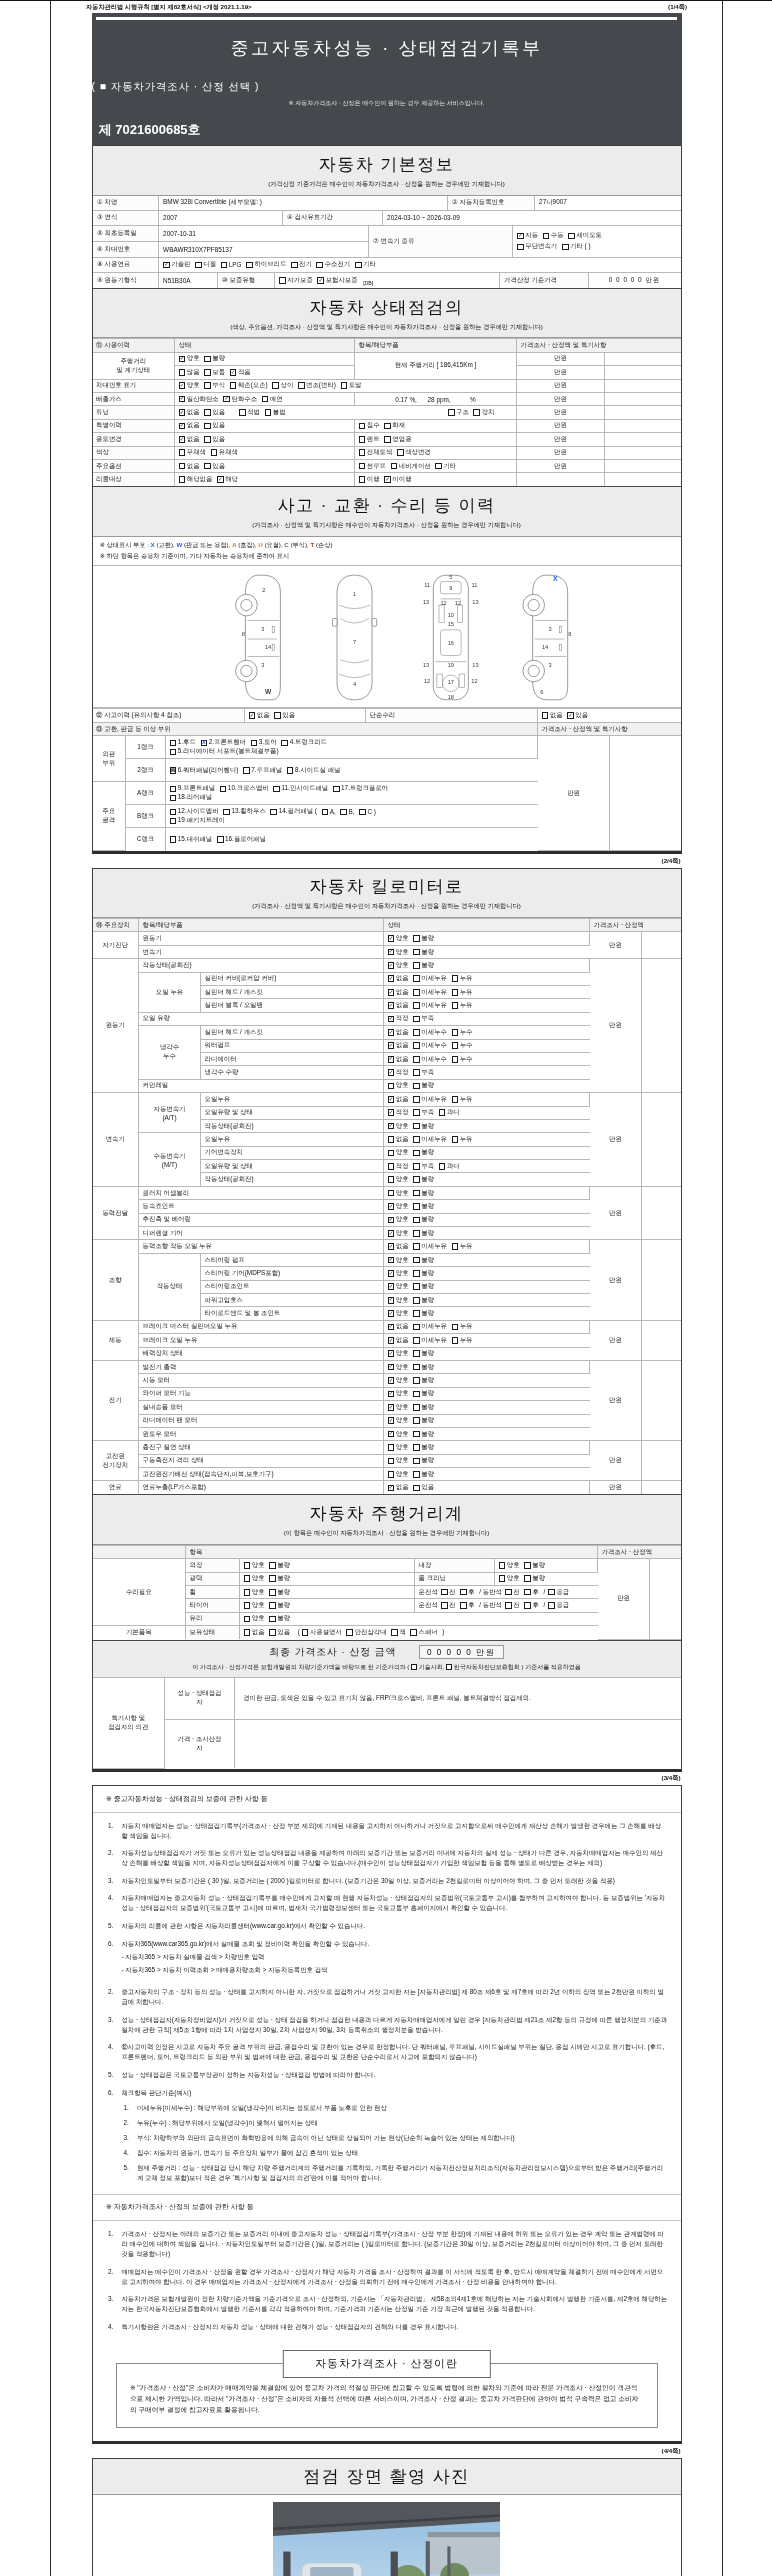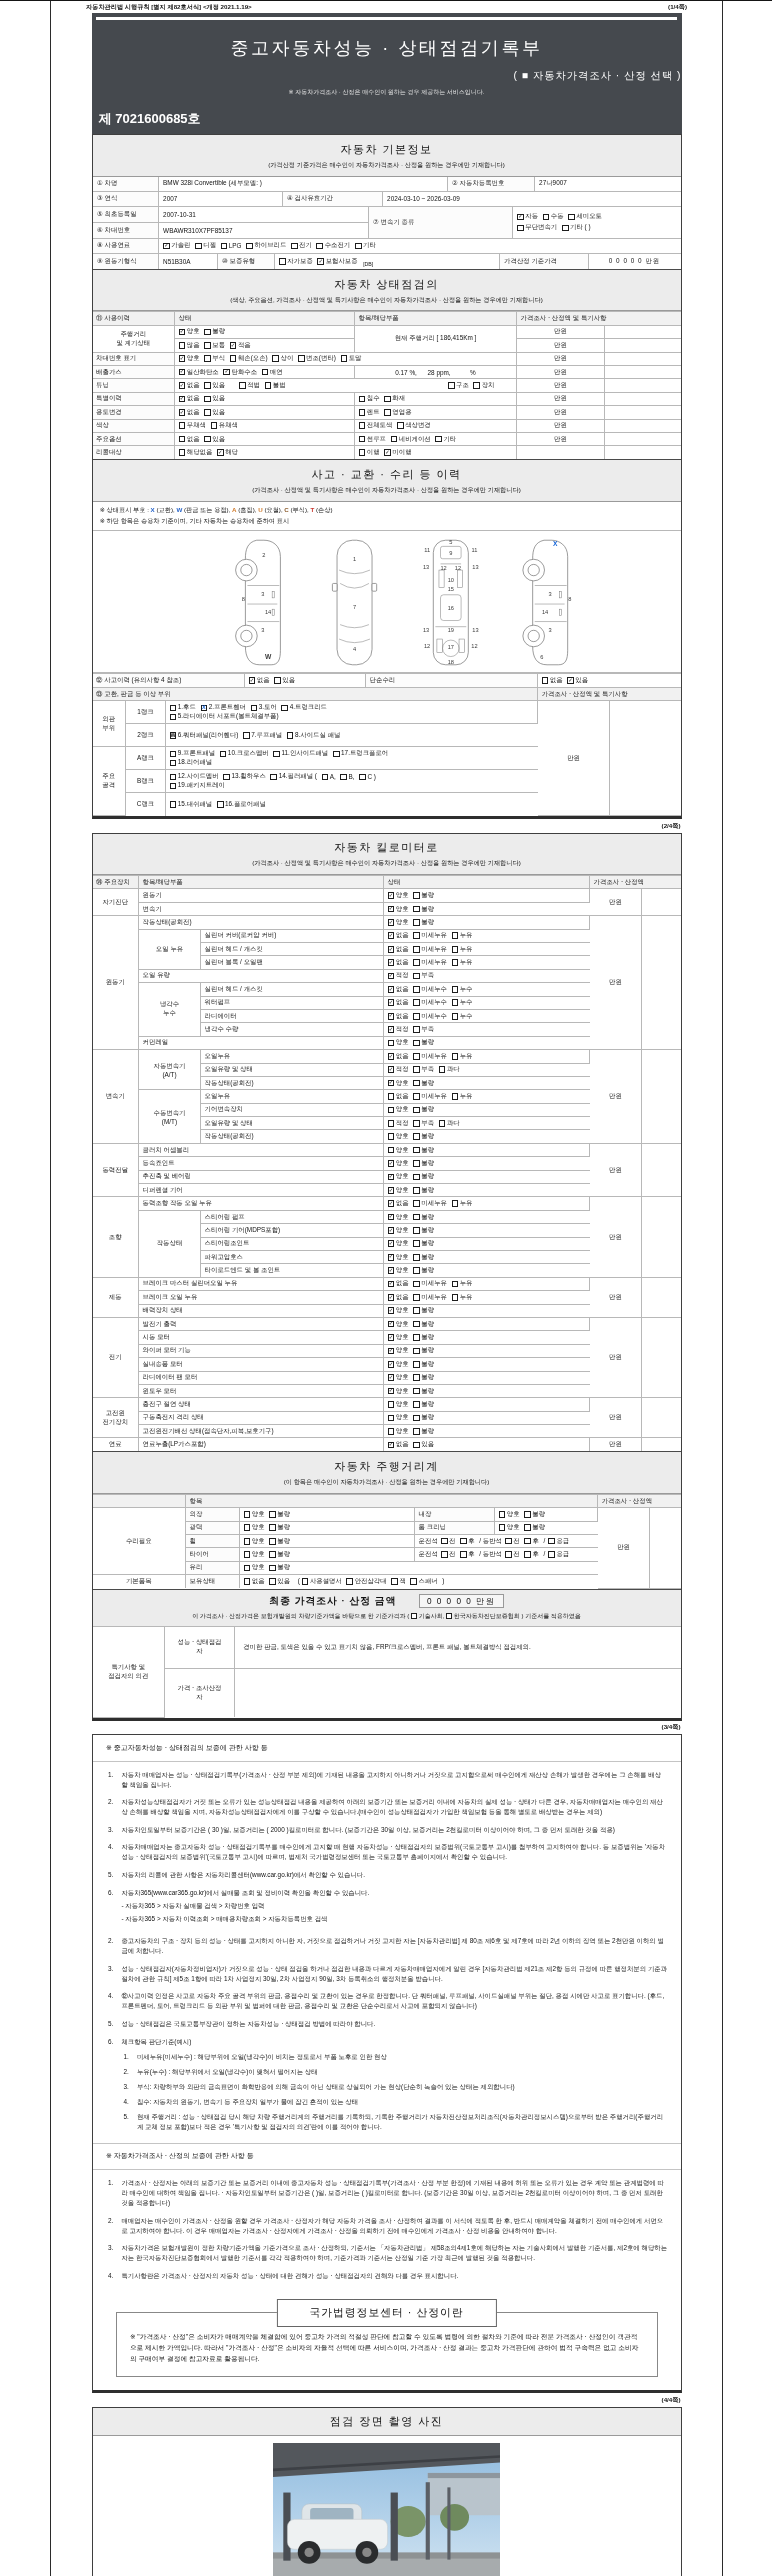--- a/index.html
+++ b/index.html
@@ -6,28 +6,28 @@
 body{width:773px;height:2576px;overflow:hidden;background:#fff;position:relative;
   font-family:"Liberation Sans","DejaVu Sans",sans-serif;color:#111;border-top:1.5px solid #151515}
 .vline{position:absolute;top:0;bottom:0;width:1px;background:#2b2b2b}
 .meta{width:601px;margin:1.5px auto 1px;display:flex;justify-content:space-between;font-size:6.2px;font-weight:bold}
 .doc{width:590px;margin:0 auto}
 .marker{text-align:right;font-size:6.2px;font-weight:bold;padding:2.1px 1px}
 
 .titleblock{background:#45494e;color:#fff;padding:2.6px 0 6.2px}
 .stripe{height:3.6px;background:#fff;margin:1.5px 4.6px 15.5px}
 .tb-title{text-align:center;font-size:18px;letter-spacing:2.6px}
-.tb-sub{text-align:right;font-size:10.3px;margin-top:9px;letter-spacing:1px}
+.tb-sub{text-align:left;font-size:10.3px;margin-top:20px;letter-spacing:1px}
 .tb-note{text-align:center;font-size:6px;margin-top:5.2px;color:#e8e8e8}
 .tb-docno{font-size:13px;font-weight:bold;padding:13.4px 0 0 7.2px}
 
 .block{border:1px solid #3f3f3f;border-bottom:3.1px solid #2e2e2e;background:#fff}
 .sec-head{background:#ececec;border-bottom:0.5px solid #9a9a9a;text-align:center;padding:6.7px 0 5.7px}
 .sec-head.bt{border-top:1px solid #4a4a4a}
-.sec-head .t{font-size:11px;letter-spacing:1.5px}
+.sec-head .t{font-size:17px;letter-spacing:1.5px}
 .sec-head .s{font-size:6.2px;margin-top:4.1px}
 
 .brow{display:flex;border-bottom:0.5px solid #b8b8b8;min-height:15px}
 .brow .c{border-right:0.5px solid #b8b8b8;padding:1.5px 4.6px;font-size:6.4px;display:flex;align-items:center}
 .brow .c:last-child{border-right:none}
 .brow .grow{flex:1}
 .vstack{display:flex;flex-direction:column;border-right:0.5px solid #b8b8b8}
 .vstack .brow{flex:1}.vstack .brow:last-child{border-bottom:none}
 .lab{background:#fcfcfc}
 .tbl{width:100%;border-collapse:collapse;table-layout:fixed}
@@ -46,21 +46,21 @@
   align-items:center;justify-content:center;line-height:1;background:#fff;flex:none}
 .xblue{color:#1565d8}
 .dim{font-size:5.2px;margin-left:1px;align-self:flex-end}
 
 .legend{font-size:6.2px;padding:4.1px 7.2px 1px}
 .legend2{font-size:6.2px;padding:1px 7.2px 4.1px;border-bottom:0.5px solid #b8b8b8}
 .diag{padding:5.2px 0 3.1px;border-bottom:0.5px solid #b8b8b8}
 .diag svg{display:block;margin:0 auto}
 
 .finalband{background:#ececec;border-top:1px solid #4a4a4a;text-align:center;padding:5.2px 0 4.6px}
-.finalband .fl{font-size:9.8px;font-weight:bold;letter-spacing:1px;margin-right:20px}
+.finalband .fl{font-size:9.8px;font-weight:normal;letter-spacing:1px;margin-right:20px}
 .finalband .fv{font-size:8.2px;border:0.5px solid #999;background:#f6f6f6;padding:1.5px 7.2px;letter-spacing:1.5px}
 .fnote{font-size:6px;margin-top:4.6px}
 .fnote .bx{width:6.2px;height:6.2px;vertical-align:-1px;display:inline-flex}
 .op .optx{padding-left:8.2px}
 
 .nhead{border-bottom:0.5px solid #c4c4c4;padding:7.7px 13.4px;font-size:7px}
 .nbody{padding:8.2px 13.4px 3.1px 15.5px;font-size:6.4px;line-height:1.55}
 .ni{display:flex;margin-bottom:7.7px;flex-wrap:wrap}
 .nn{width:13.4px;flex:none}
 .nt{flex:1}
@@ -1415,21 +1415,21 @@
         <div class="ni">
           <span class="nn">3.</span>
           <span class="nt">자동차가격은 보험개발원이 정한 차량기준가액을 기준가격으로 조사 · 산정하되, 기준서는 「자동차관리법」 제58조의4제1호에 해당하는 자는 기술사회에서 발행한 기준서를, 제2호에 해당하는 자는 한국자동차진단보증협회에서 발행한 기준서를 각각 적용하여야 하며, 기준가격과 기준서는 산정일 기준 가장 최근에 발행된 것을 적용합니다.</span>
         </div>
         <div class="ni">
           <span class="nn">4.</span>
           <span class="nt">특기사항란은 가격조사 · 산정자의 자동차 성능 · 상태에 대한 견해가 성능 · 상태점검자의 견해와 다를 경우 표시합니다.</span>
         </div>
       </div>
     <div class="whatbox">
-      <div class="bt">국가법령정보센터 · 산정이란</div>
+      <div class="bt">자동차가격조사 · 산정이란</div>
       <div class="btx">※ "가격조사 · 산정"은 소비자가 매매계약을 체결함에 있어 중고차 가격의 적절성 판단에 참고할 수 있도록 법령에 의한 절차와 기준에 따라 전문 가격조사 · 산정인이 객관적으로 제시한 가액입니다. 따라서 "가격조사 · 산정"은 소비자의 자율적 선택에 따른 서비스이며, 가격조사 · 산정 결과는 중고차 가격판단에 관하여 법적 구속력은 없고 소비자의 구매여부 결정에 참고자료로 활용됩니다.</div>
     </div>
   </div>
   <div class="marker">(4/4쪽)</div>
 
   <div class="block">
     <div class="sec-head">
       <div class="t">점검 장면 촬영 사진</div>
     </div>
     <div class="photos">

